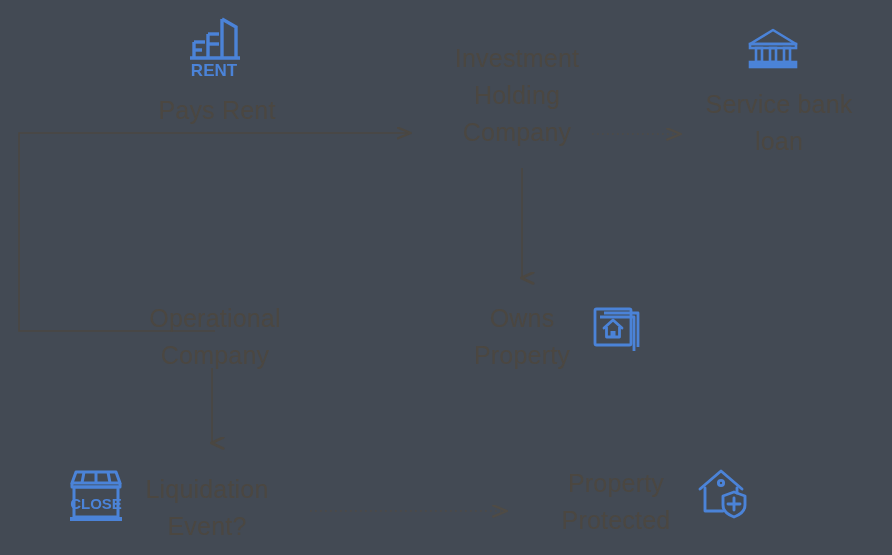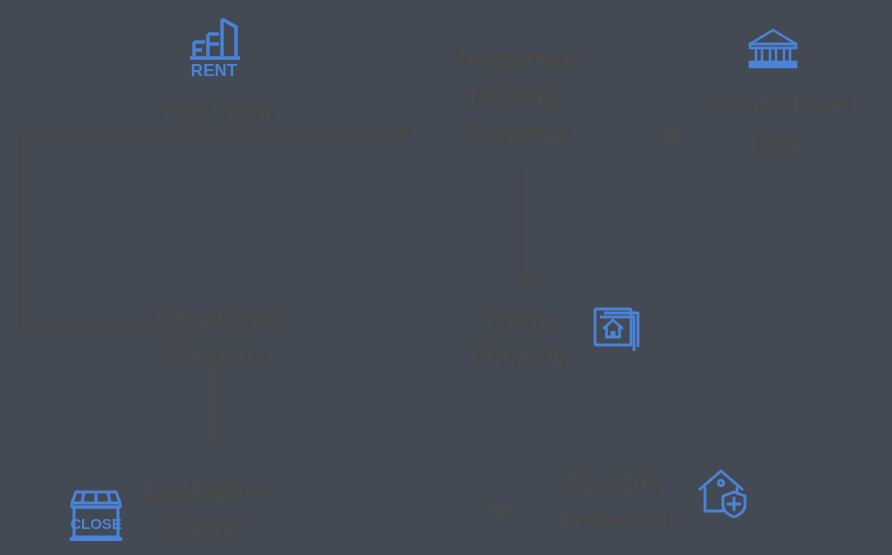--- a/index.html
+++ b/index.html
@@ -114,21 +114,21 @@
     <svg width="50" height="50" viewBox="0 0 50 50" fill="none" stroke="#4b83d8" stroke-width="2.8">
       <path d="M12 7 L46 7 L46 41" stroke-linejoin="round"></path>
       <path d="M8 11 L42 11 L42 45" stroke-linejoin="round"></path>
       <rect x="3" y="3" width="36" height="36" rx="1.5"></rect>
       <path d="M12 22 L21 14 L30 22" stroke-linejoin="round" stroke-linecap="round"></path>
       <path d="M14.5 21 L14.5 31 L27.5 31 L27.5 21" stroke-linejoin="round"></path>
       <rect x="18.5" y="25" width="5" height="6" fill="#4b83d8" stroke="none"></rect>
     </svg>
   </div>
 
-  <div class="icon" style="left:67px; top:488px; width:58px; height:56px;">
+  <div class="icon" style="left:67px; top:468px; width:58px; height:56px;">
     <svg width="58" height="56" viewBox="0 0 58 56" fill="none" stroke="#4b83d8" stroke-width="3" stroke-linejoin="round">
       <path d="M5 15 L9 4 L49 4 L53 15 Z"></path>
       <path d="M17 4 L15 15"></path>
       <path d="M29 4 L29 15"></path>
       <path d="M41 4 L43 15"></path>
       <path d="M5 15 L5 19 L53 19 L53 15"></path>
       <rect x="7" y="19" width="44" height="30" stroke-width="3"></rect>
       <rect x="3" y="49" width="52" height="4" fill="#4b83d8" stroke="none"></rect>
       <text x="29" y="41" fill="#4b83d8" stroke="none" font-family="'Liberation Sans', sans-serif" font-size="15" font-weight="bold" text-anchor="middle">CLOSE</text>
     </svg>

